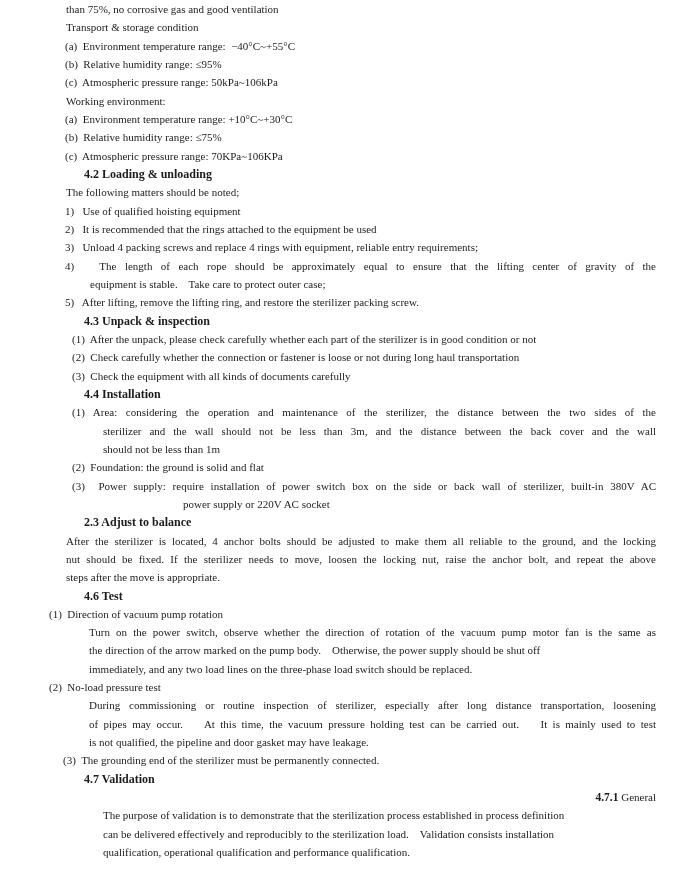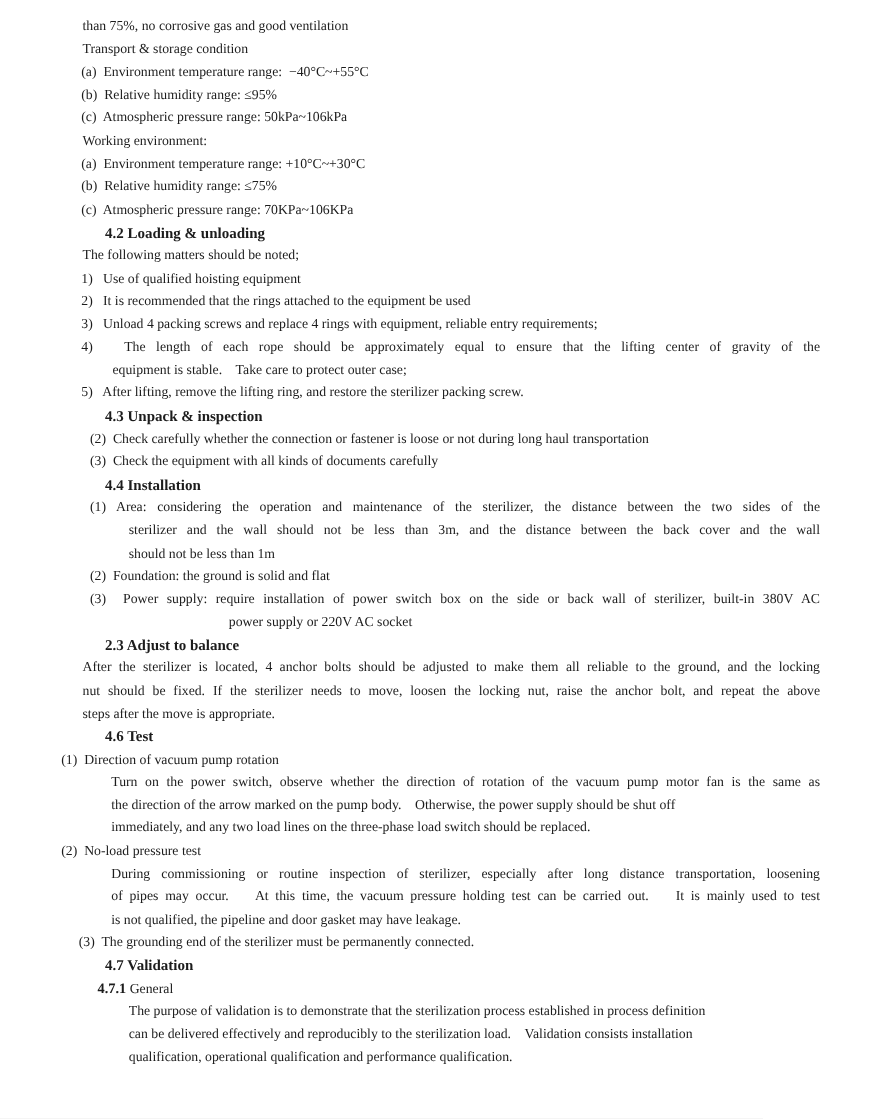--- a/index.html
+++ b/index.html
@@ -3,37 +3,37 @@
 <meta charset="utf-8">
 <style>
   html,body{margin:0;padding:0;background:#e8e8e8;}
   .page{
     position:relative;
     width:700px;height:895px;
     margin:0 auto;
     background:#fff;
     overflow:hidden;
     box-sizing:border-box;
-    padding-top:12px;
+    padding-top:0;
     font-family:"Liberation Serif","DejaVu Serif",serif;
     font-size:11px;
     line-height:18.33px;
     color:#1c1c1c;
   }
   .line{white-space:nowrap;margin-right:44px;}
   .j{text-align:justify;text-align-last:justify;}
   .h{font-weight:bold;font-size:12px;}
   .b{font-weight:bold;font-size:11.5px;}
   .m49{margin-left:49px;}
   .m54{margin-left:84px;}
   .m63{margin-left:63px;}
   .m65{margin-left:65px;}
   .m66{margin-left:66px;}
   .m72{margin-left:72px;}
-  .m78{margin-left:78px;}
+  .m78{margin-left:78px;text-align:right;}
   .m89{margin-left:89px;}
   .m90{margin-left:90px;}
   .m93{margin-left:65px;}
   .m103{margin-left:103px;}
   .m183{margin-left:183px;}
 </style>
 </head>
 <body>
 
 <div class="page">
@@ -48,20 +48,21 @@
   <div class="line m65">(c)&nbsp; Atmospheric pressure range: 70KPa~106KPa</div>
   <div class="line m54 h">4.2 Loading &amp; unloading</div>
   <div class="line m66">The following matters should be noted;</div>
   <div class="line m93">1)&nbsp;&nbsp; Use of qualified hoisting equipment</div>
   <div class="line m93">2)&nbsp;&nbsp; It is recommended that the rings attached to the equipment be used</div>
   <div class="line m93">3)&nbsp;&nbsp; Unload 4 packing screws and replace 4 rings with equipment, reliable entry requirements;</div>
   <div class="line m93 j">4)&nbsp;&nbsp; The length of each rope should be approximately equal to ensure that the lifting center of gravity of the</div>
   <div class="line m90">equipment is stable.&nbsp;&nbsp;&nbsp; Take care to protect outer case;</div>
   <div class="line m93">5)&nbsp;&nbsp; After lifting, remove the lifting ring, and restore the sterilizer packing screw.</div>
   <div class="line m54 h">4.3 Unpack &amp; inspection</div>
+  <div class="line m72">(1)&nbsp; After the unpack, please check carefully whether each part of the sterilizer is in good condition or not</div>
   <div class="line m72">(2)&nbsp; Check carefully whether the connection or fastener is loose or not during long haul transportation</div>
   <div class="line m72">(3)&nbsp; Check the equipment with all kinds of documents carefully</div>
   <div class="line m54 h">4.4 Installation</div>
   <div class="line m72 j">(1) Area: considering the operation and maintenance of the sterilizer, the distance between the two sides of the</div>
   <div class="line m103 j">sterilizer and the wall should not be less than 3m, and the distance between the back cover and the wall</div>
   <div class="line m103">should not be less than 1m</div>
   <div class="line m72">(2)&nbsp; Foundation: the ground is solid and flat</div>
   <div class="line m72 j">(3)&nbsp; Power supply: require installation of power switch box on the side or back wall of sterilizer, built-in 380V AC</div>
   <div class="line m183">power supply or 220V AC socket</div>
   <div class="line m54 h">2.3 Adjust to balance</div>

